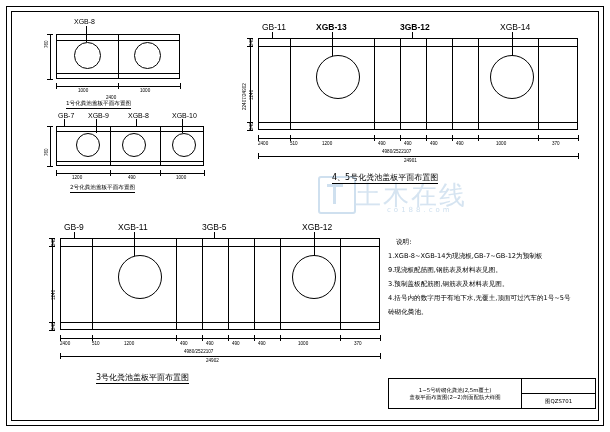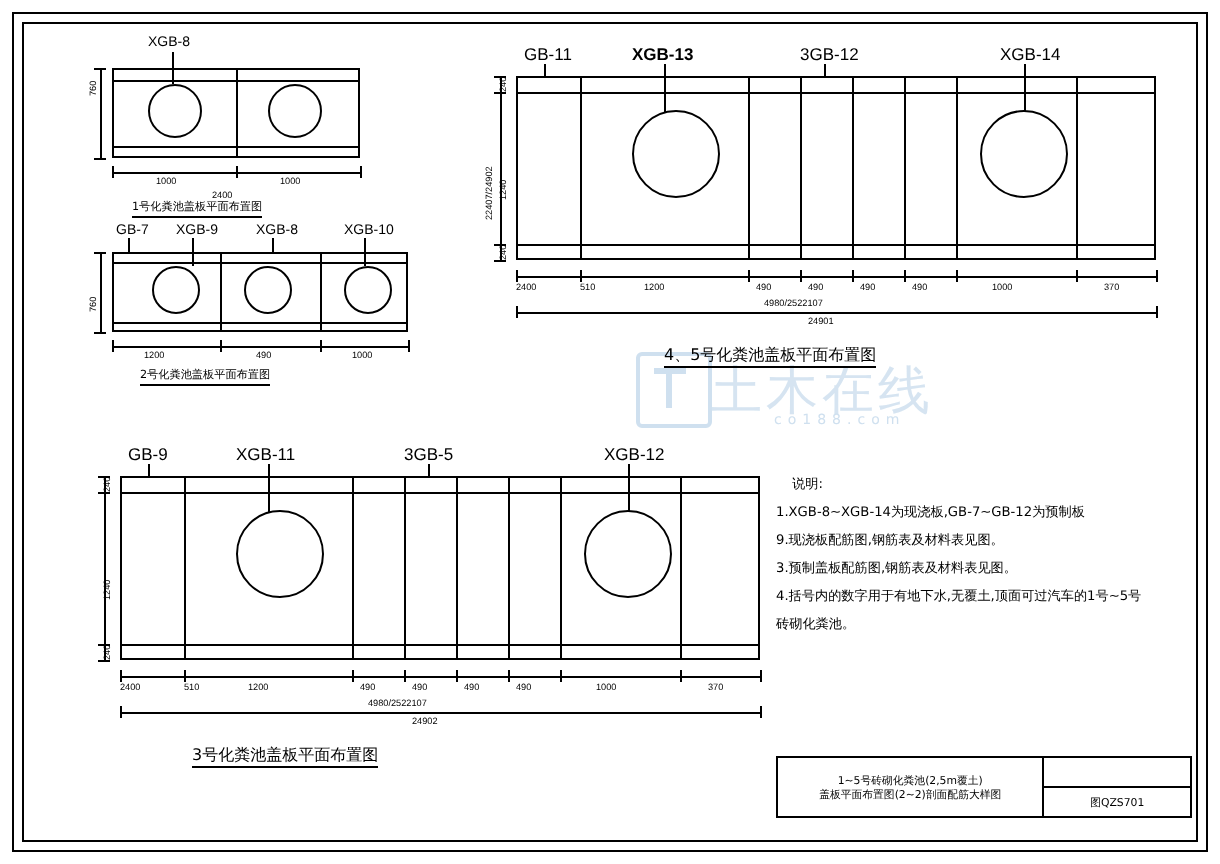--- a/index.html
+++ b/index.html
@@ -164,21 +164,21 @@
     <div class="ln v" style="left:426px;top:38px;height:92px;"></div>
     <div class="ln v" style="left:452px;top:38px;height:92px;"></div>
     <div class="ln v" style="left:478px;top:38px;height:92px;"></div>
     <div class="ln v" style="left:538px;top:38px;height:92px;"></div>
 
     <div class="circ" style="left:316px;top:55px;width:44px;height:44px;"></div>
     <div class="circ" style="left:490px;top:55px;width:44px;height:44px;"></div>
 
     <div class="lbl" style="left:262px;top:22px;">GB-11</div>
     <div class="lbl" style="left:316px;top:22px;font-weight:bold;">XGB-13</div>
-    <div class="lbl" style="left:400px;top:22px;">3GB-12</div>
+    <div class="lbl" style="left:400px;top:22px;font-weight:bold;">3GB-12</div>
     <div class="lbl" style="left:500px;top:22px;">XGB-14</div>
     <div class="ln v" style="left:272px;top:32px;height:6px;"></div>
     <div class="ln v" style="left:332px;top:32px;height:24px;"></div>
     <div class="ln v" style="left:412px;top:32px;height:6px;"></div>
     <div class="ln v" style="left:512px;top:32px;height:24px;"></div>
 
     <div class="ln v" style="left:250px;top:38px;height:92px;"></div>
     <div class="ln h" style="left:247px;top:38px;width:6px;"></div>
     <div class="ln h" style="left:247px;top:46px;width:6px;"></div>
     <div class="ln h" style="left:247px;top:122px;width:6px;"></div>

